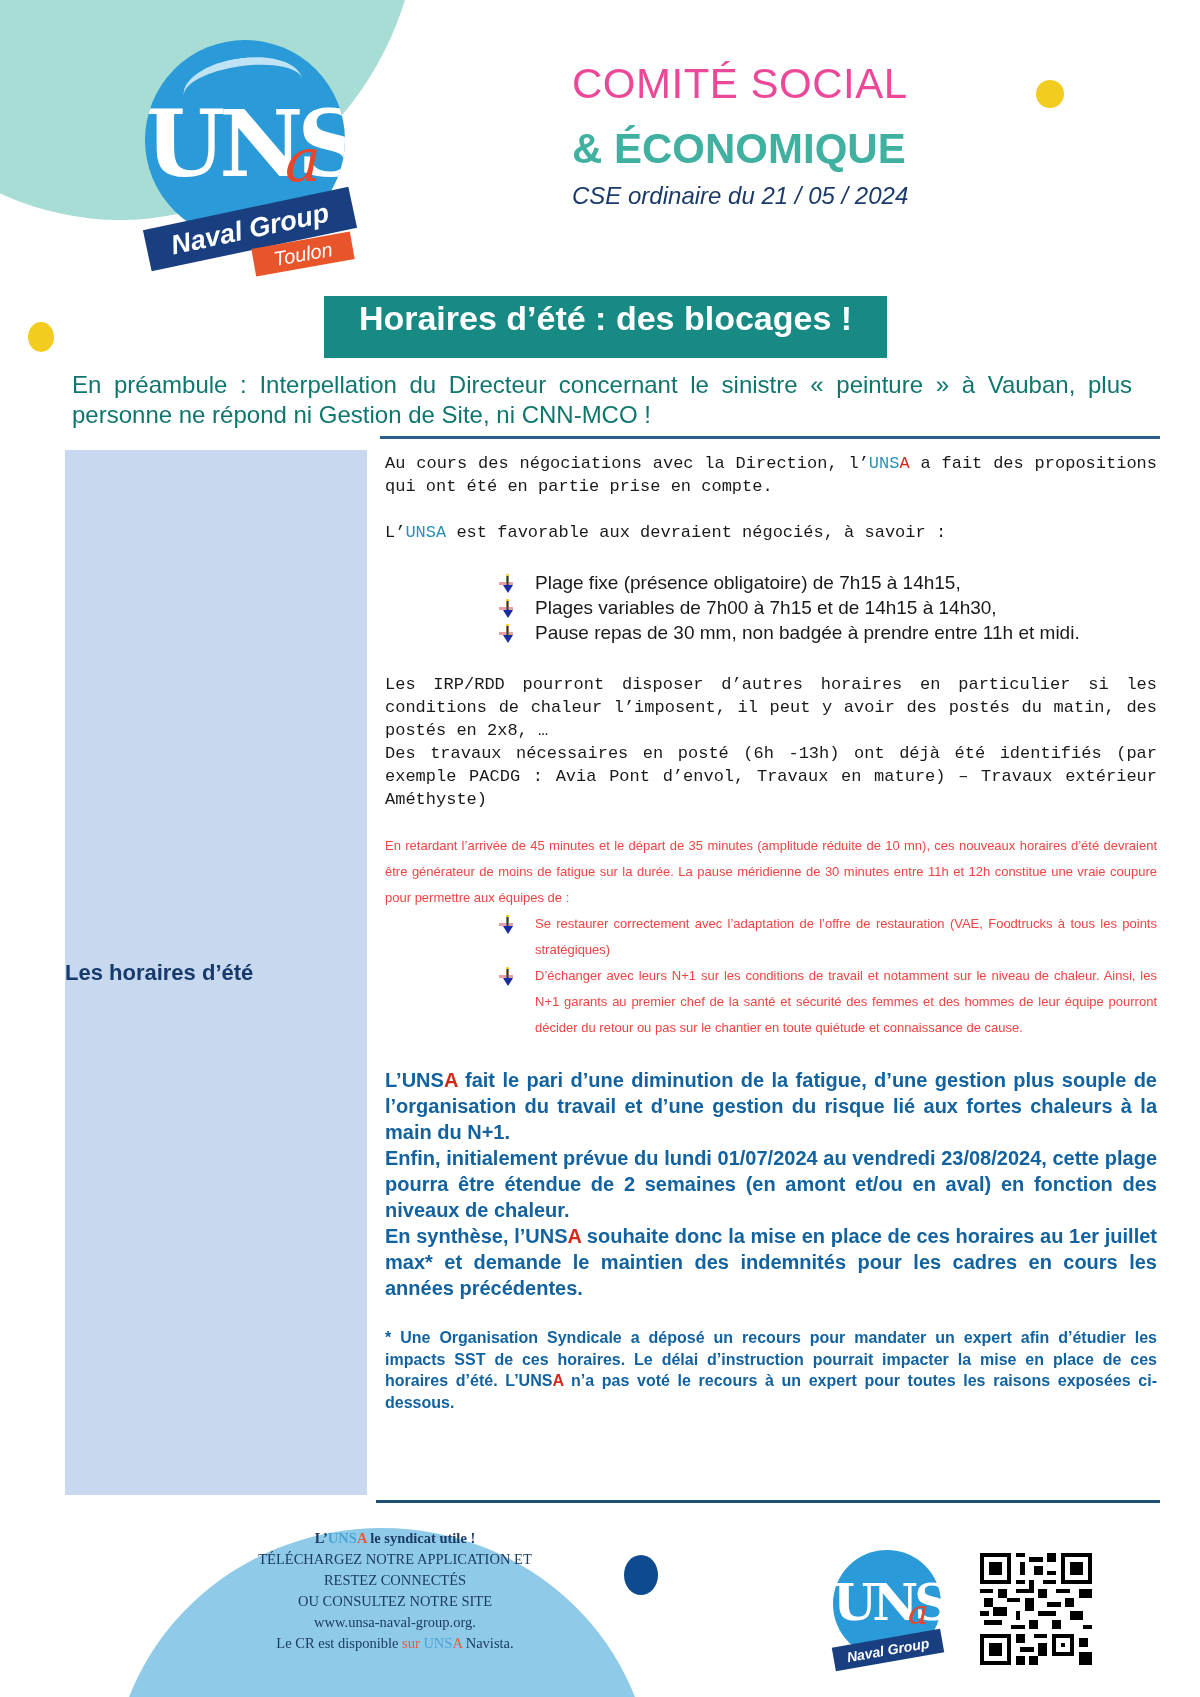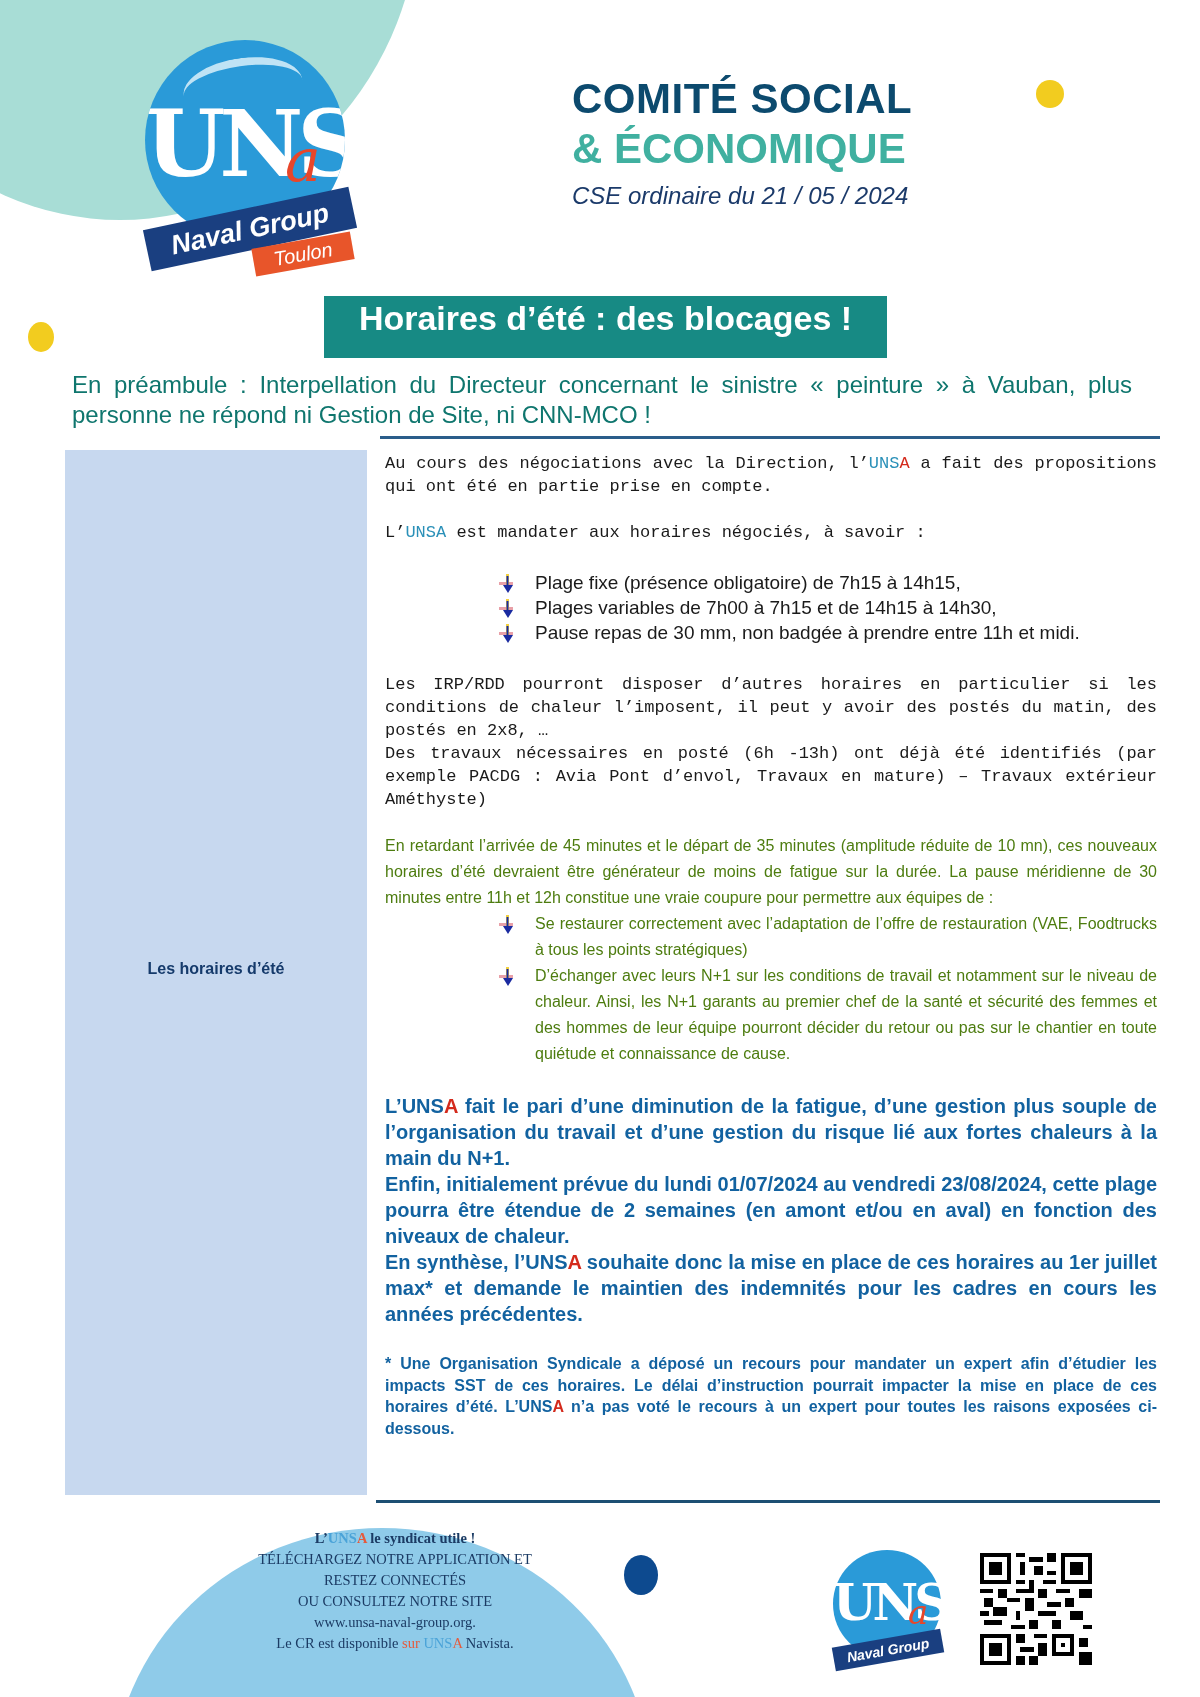--- a/index.html
+++ b/index.html
@@ -16,44 +16,44 @@
   
   .logo { position: absolute; left: 145px; top: 40px; width: 220px; height: 230px; }
   .logo-circle { position: absolute; left: 0; top: 0; width: 200px; height: 200px; border-radius: 50%; background: #2a9ad8; overflow: hidden; }
   .logo-shine { position: absolute; left: 38px; top: 18px; width: 120px; height: 60px; border-top: 8px solid #bfe3f5; border-radius: 50% 50% 0 0; transform: rotate(-8deg); }
   .logo-letters { position: absolute; left: 0; top: 58px; width: 200px; text-align: center; font-family: "DejaVu Serif", serif; font-size: 92px; font-weight: bold; color: #fff; letter-spacing: -6px; line-height: 1; }
   .logo-a { position: absolute; left: 140px; top: 85px; font-family: "DejaVu Serif", serif; font-style: italic; font-size: 60px; color: #e8462a; }
   .logo-band { position: absolute; left: 0; top: 168px; width: 210px; height: 42px; background: #1a3f80; transform: rotate(-12deg); color: #fff; font-weight: bold; font-size: 27px; text-align: center; line-height: 42px; font-style: italic; }
   .logo-toulon { position: absolute; left: 108px; top: 200px; width: 100px; height: 28px; background: #e8552a; transform: rotate(-10deg); color: #fff; font-size: 20px; text-align: center; line-height: 28px; font-style: italic; }
 
   
-  .hdr-title1 { position: absolute; left: 572px; top: 75px; font-size: 42px; font-weight: bold; color: #0c4a6e; letter-spacing: 0.5px; }
+  .hdr-title1 { position: absolute; left: 572px; top: 60px; font-size: 42px; font-weight: normal; color: #ec4899; letter-spacing: 0.5px; }
   .hdr-title2 { position: absolute; left: 572px; top: 125px; font-size: 42px; font-weight: bold; color: #40b0a0; }
   .hdr-sub { position: absolute; left: 572px; top: 182px; font-size: 24px; font-style: italic; color: #1b3a6a; }
 
   .banner { position: absolute; left: 324px; top: 296px; width: 563px; height: 62px; background: #178a84; color: #fff; font-size: 34px; font-weight: bold; text-align: center; line-height: 44px; }
 
   .preamble { position: absolute; left: 72px; top: 370px; width: 1060px; font-size: 24px; line-height: 30px; text-align: justify; color: #0f766e; }
   .preamble-rule { position: absolute; left: 380px; top: 436px; width: 780px; height: 3px; background: #2a5d8a; }
 
   
   .side-cell { position: absolute; left: 65px; top: 450px; width: 302px; height: 1045px; background: #c7d8ef; }
-  .side-label { position: absolute; left: 0; top: 510px; width: 302px; text-align: center; font-size: 16px; font-weight: bold; color: #153a6b; }
+  .side-label { position: absolute; left: 0; top: 510px; width: 302px; font-size: 22px; font-weight: bold; color: #153a6b; }
   .content { position: absolute; left: 385px; top: 452px; width: 772px; }
 
   .p-black { font-size: 17px; line-height: 23px; color: #1a1a1a; text-align: justify; font-family: Liberation Mono, monospace; }
   .unsa-b { color: #2a90b8; }
   .unsa-r { color: #d42a1c; }
   .gap-small { height: 23px; }
 
   .bullets { margin-left: 112px; }
   .bullet { position: relative; padding-left: 38px; font-size: 19px; line-height: 25px; text-align: justify; }
   .bullet-icon { position: absolute; left: 0; top: 4px; width: 22px; height: 20px; }
 
-  .p-blue { font-size: 16px; line-height: 26px; color: #4d7c0f; text-align: justify; }
+  .p-blue { font-size: 13px; line-height: 26px; color: #ef4444; text-align: justify; }
   .p-blue-bold { font-size: 20px; line-height: 26px; color: #1262a0; text-align: justify; font-weight: bold; }
   .p-note { font-size: 16px; line-height: 21.5px; color: #1262a0; text-align: justify; font-weight: bold; }
 
   .bottom-rule { position: absolute; left: 376px; top: 1500px; width: 784px; height: 3px; background: #1d4f73; }
 
   
   .footer-blob { position: absolute; left: 112px; top: 1528px; width: 540px; height: 520px; border-radius: 50%; background: #8fcbe9; }
   .footer-text { position: absolute; left: 230px; top: 1528px; width: 330px; text-align: center; font-size: 14.5px; line-height: 21px; color: #1b3b64; font-family: Liberation Serif, serif; }
   .footer-text .strong { font-weight: bold; }
   .fr { color: #e55a3c; }
@@ -93,21 +93,21 @@
 <div class="preamble">En préambule : Interpellation du Directeur concernant le sinistre « peinture » à Vauban, plus personne ne répond ni Gestion de Site, ni CNN-MCO !</div>
 <div class="preamble-rule"></div>
 
 <div class="side-cell">
   <div class="side-label">Les horaires d’été</div>
 </div>
 
 <div class="content">
   <p class="p-black"><span>Au cours des négociations avec la Direction, l’</span><span class="unsa-b">UNS</span><span class="unsa-r">A</span><span> a fait des propositions qui ont été en partie prise en compte.</span></p>
   <div class="gap-small"></div>
-  <p class="p-black"><span>L’</span><span class="unsa-b">UNSA</span><span> est mandater aux horaires négociés, à savoir :</span></p>
+  <p class="p-black"><span>L’</span><span class="unsa-b">UNSA</span><span> est favorable aux devraient négociés, à savoir :</span></p>
   <div style="height:26px"></div>
 
   <div class="bullets">
     <div class="bullet">
       <svg class="bullet-icon" viewBox="0 0 22 20">
           <rect x="2" y="8" width="14" height="3" fill="#e8a0a8"></rect>
           <rect x="9" y="0" width="3" height="14" fill="#f2d040"></rect>
           <polygon points="6,11 16,11 11,19" fill="#1a2aa0"></polygon>
           <rect x="9.5" y="2" width="2" height="10" fill="#1a2aa0"></rect>
         </svg>

